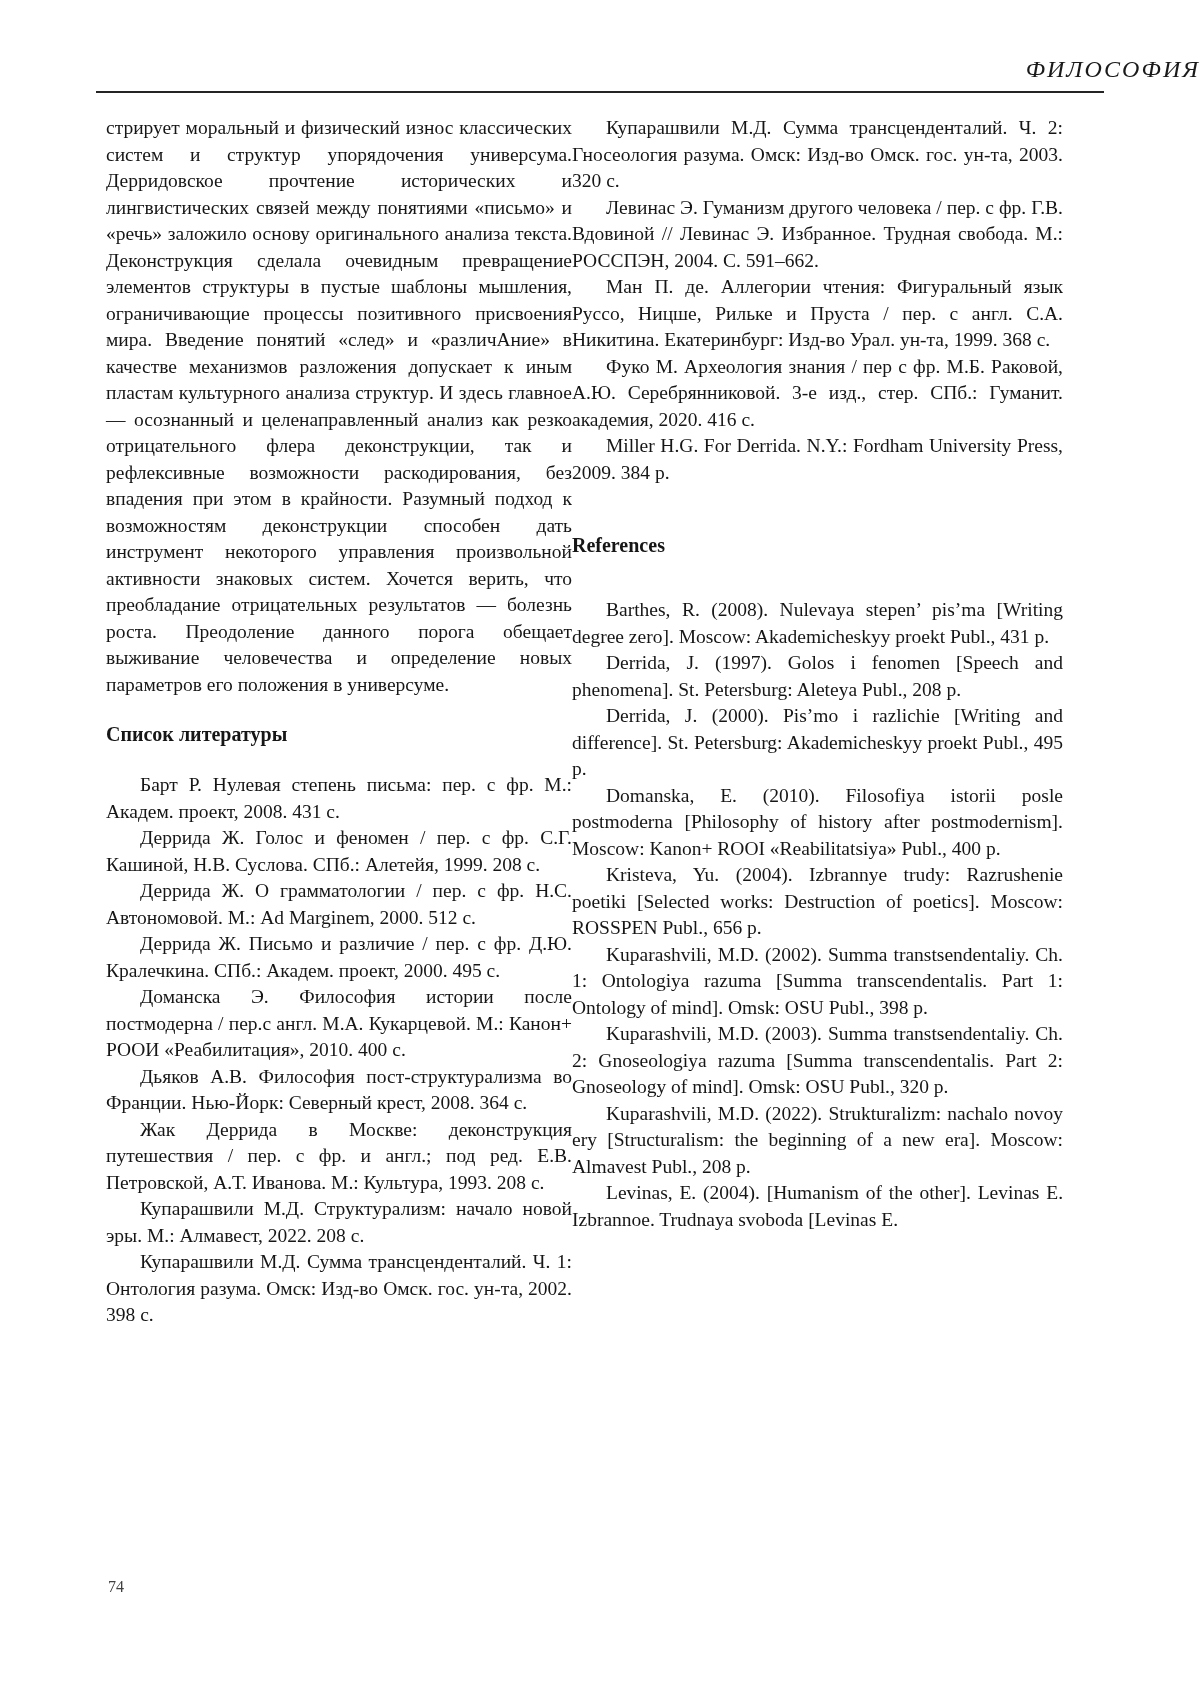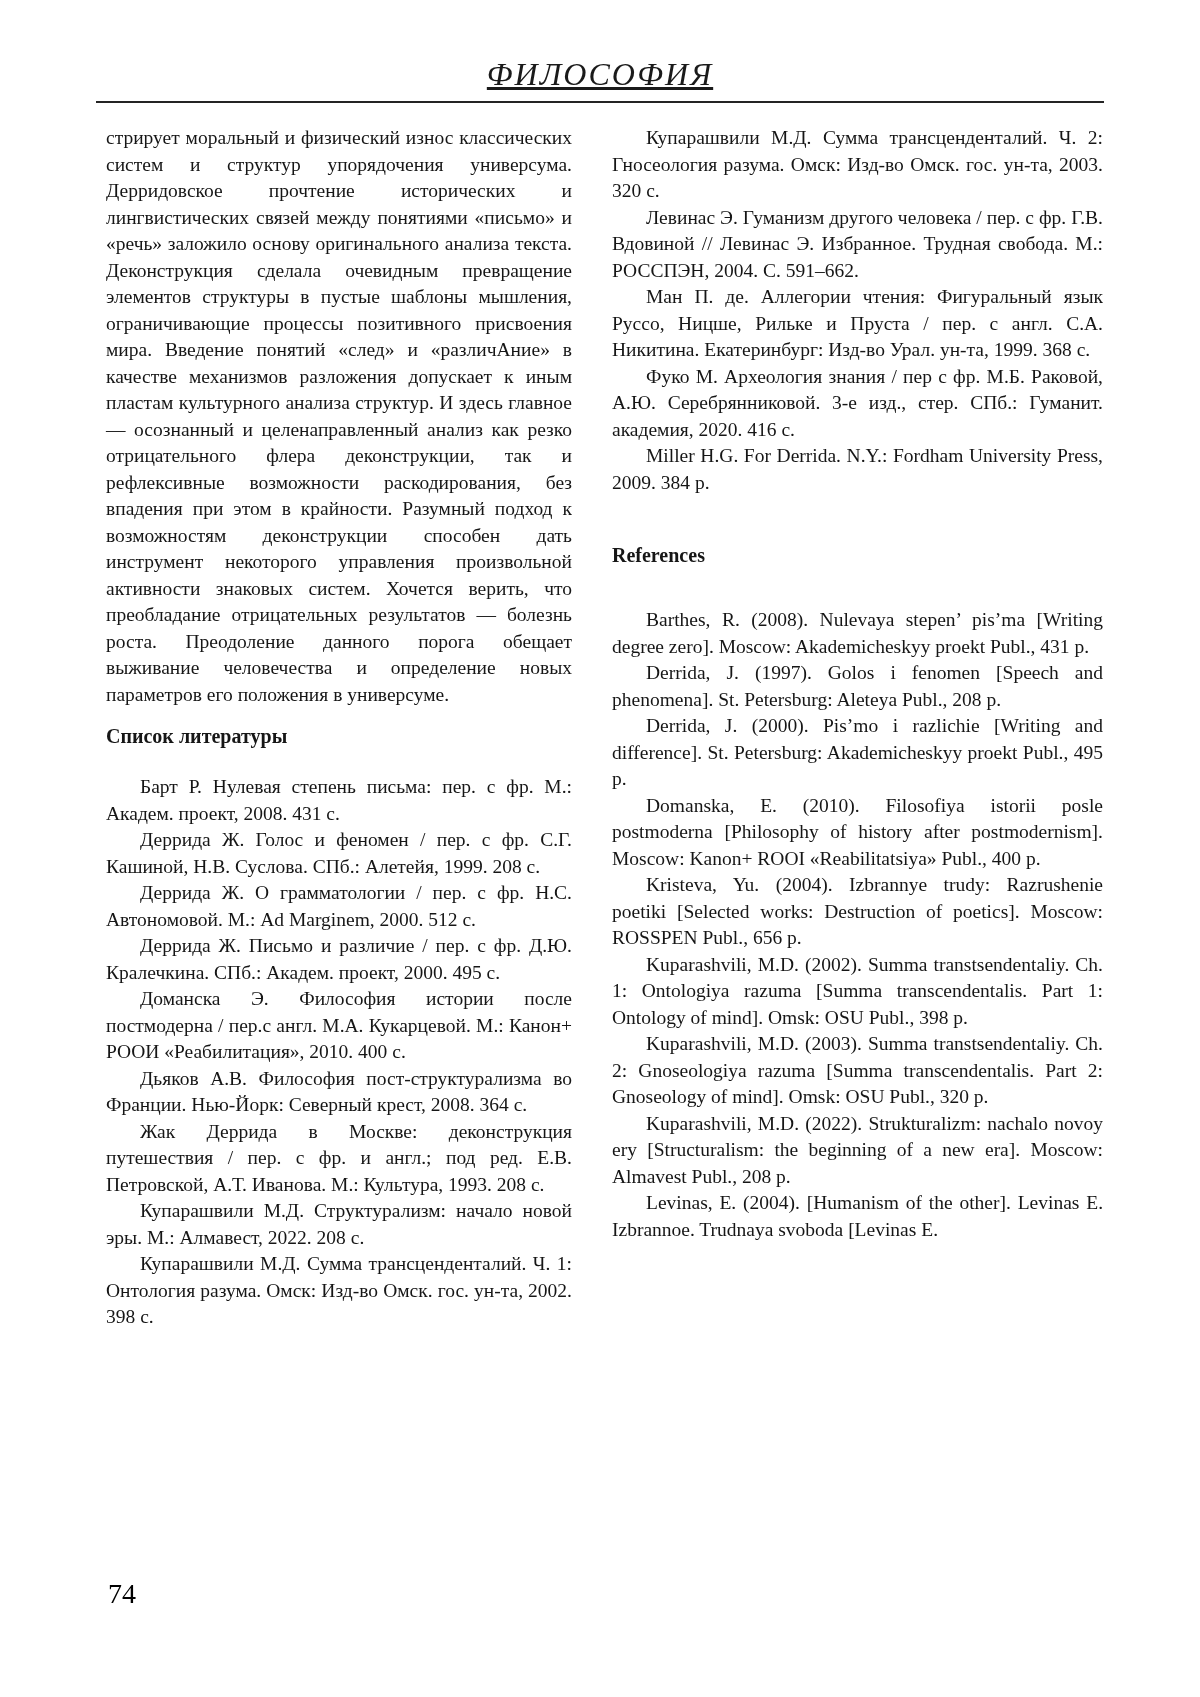--- a/index.html
+++ b/index.html
@@ -13,65 +13,63 @@
     height: 1697px;
     background: #ffffff;
     overflow: hidden;
     font-family: "Liberation Serif", "DejaVu Serif", serif;
     color: #161616;
   }
   .header {
     padding-top: 56px;
   }
   .journal-title {
-    text-align: center;
+    text-align: right;
     font-style: italic;
-    font-size: 32px;
+    font-size: 24px;
     letter-spacing: 2px;
     color: #1a1a1a;
-    text-decoration: underline;
   }
   .rule {
     margin: 8px 96px 0 96px;
     border-top: 2px solid #242424;
     height: 0;
   }
   .columns {
     display: flex;
     margin-top: 22px;
     padding-left: 106px;
     padding-right: 97px;
-    gap: 40px;
     align-items: flex-start;
   }
   .col-left  { width: 466px; }
   .col-right { width: 491px; }
   p {
     margin: 0;
     font-size: 19.5px;
     line-height: 26.5px;
     text-align: justify;
   }
   .ref { text-indent: 34px; }
   .it  { }
   .ref-heading {
     font-size: 20px;
     font-weight: bold;
-    margin: 15px 0 25px 0;
+    margin: 23px 0 25px 0;
     line-height: 26px;
   }
   .ref-heading.en {
     margin: 46px 0 39px 0;
   }
   .page-number {
     position: absolute;
     left: 108px;
     top: 1578px;
-    font-size: 28px;
-    color: #000000;
+    font-size: 16px;
+    color: #404040;
   }
 </style>
 </head>
 <body>
 
 <div class="page">
 
   <div class="header">
     <div class="journal-title">ФИЛОСОФИЯ</div>
     <div class="rule"></div>

